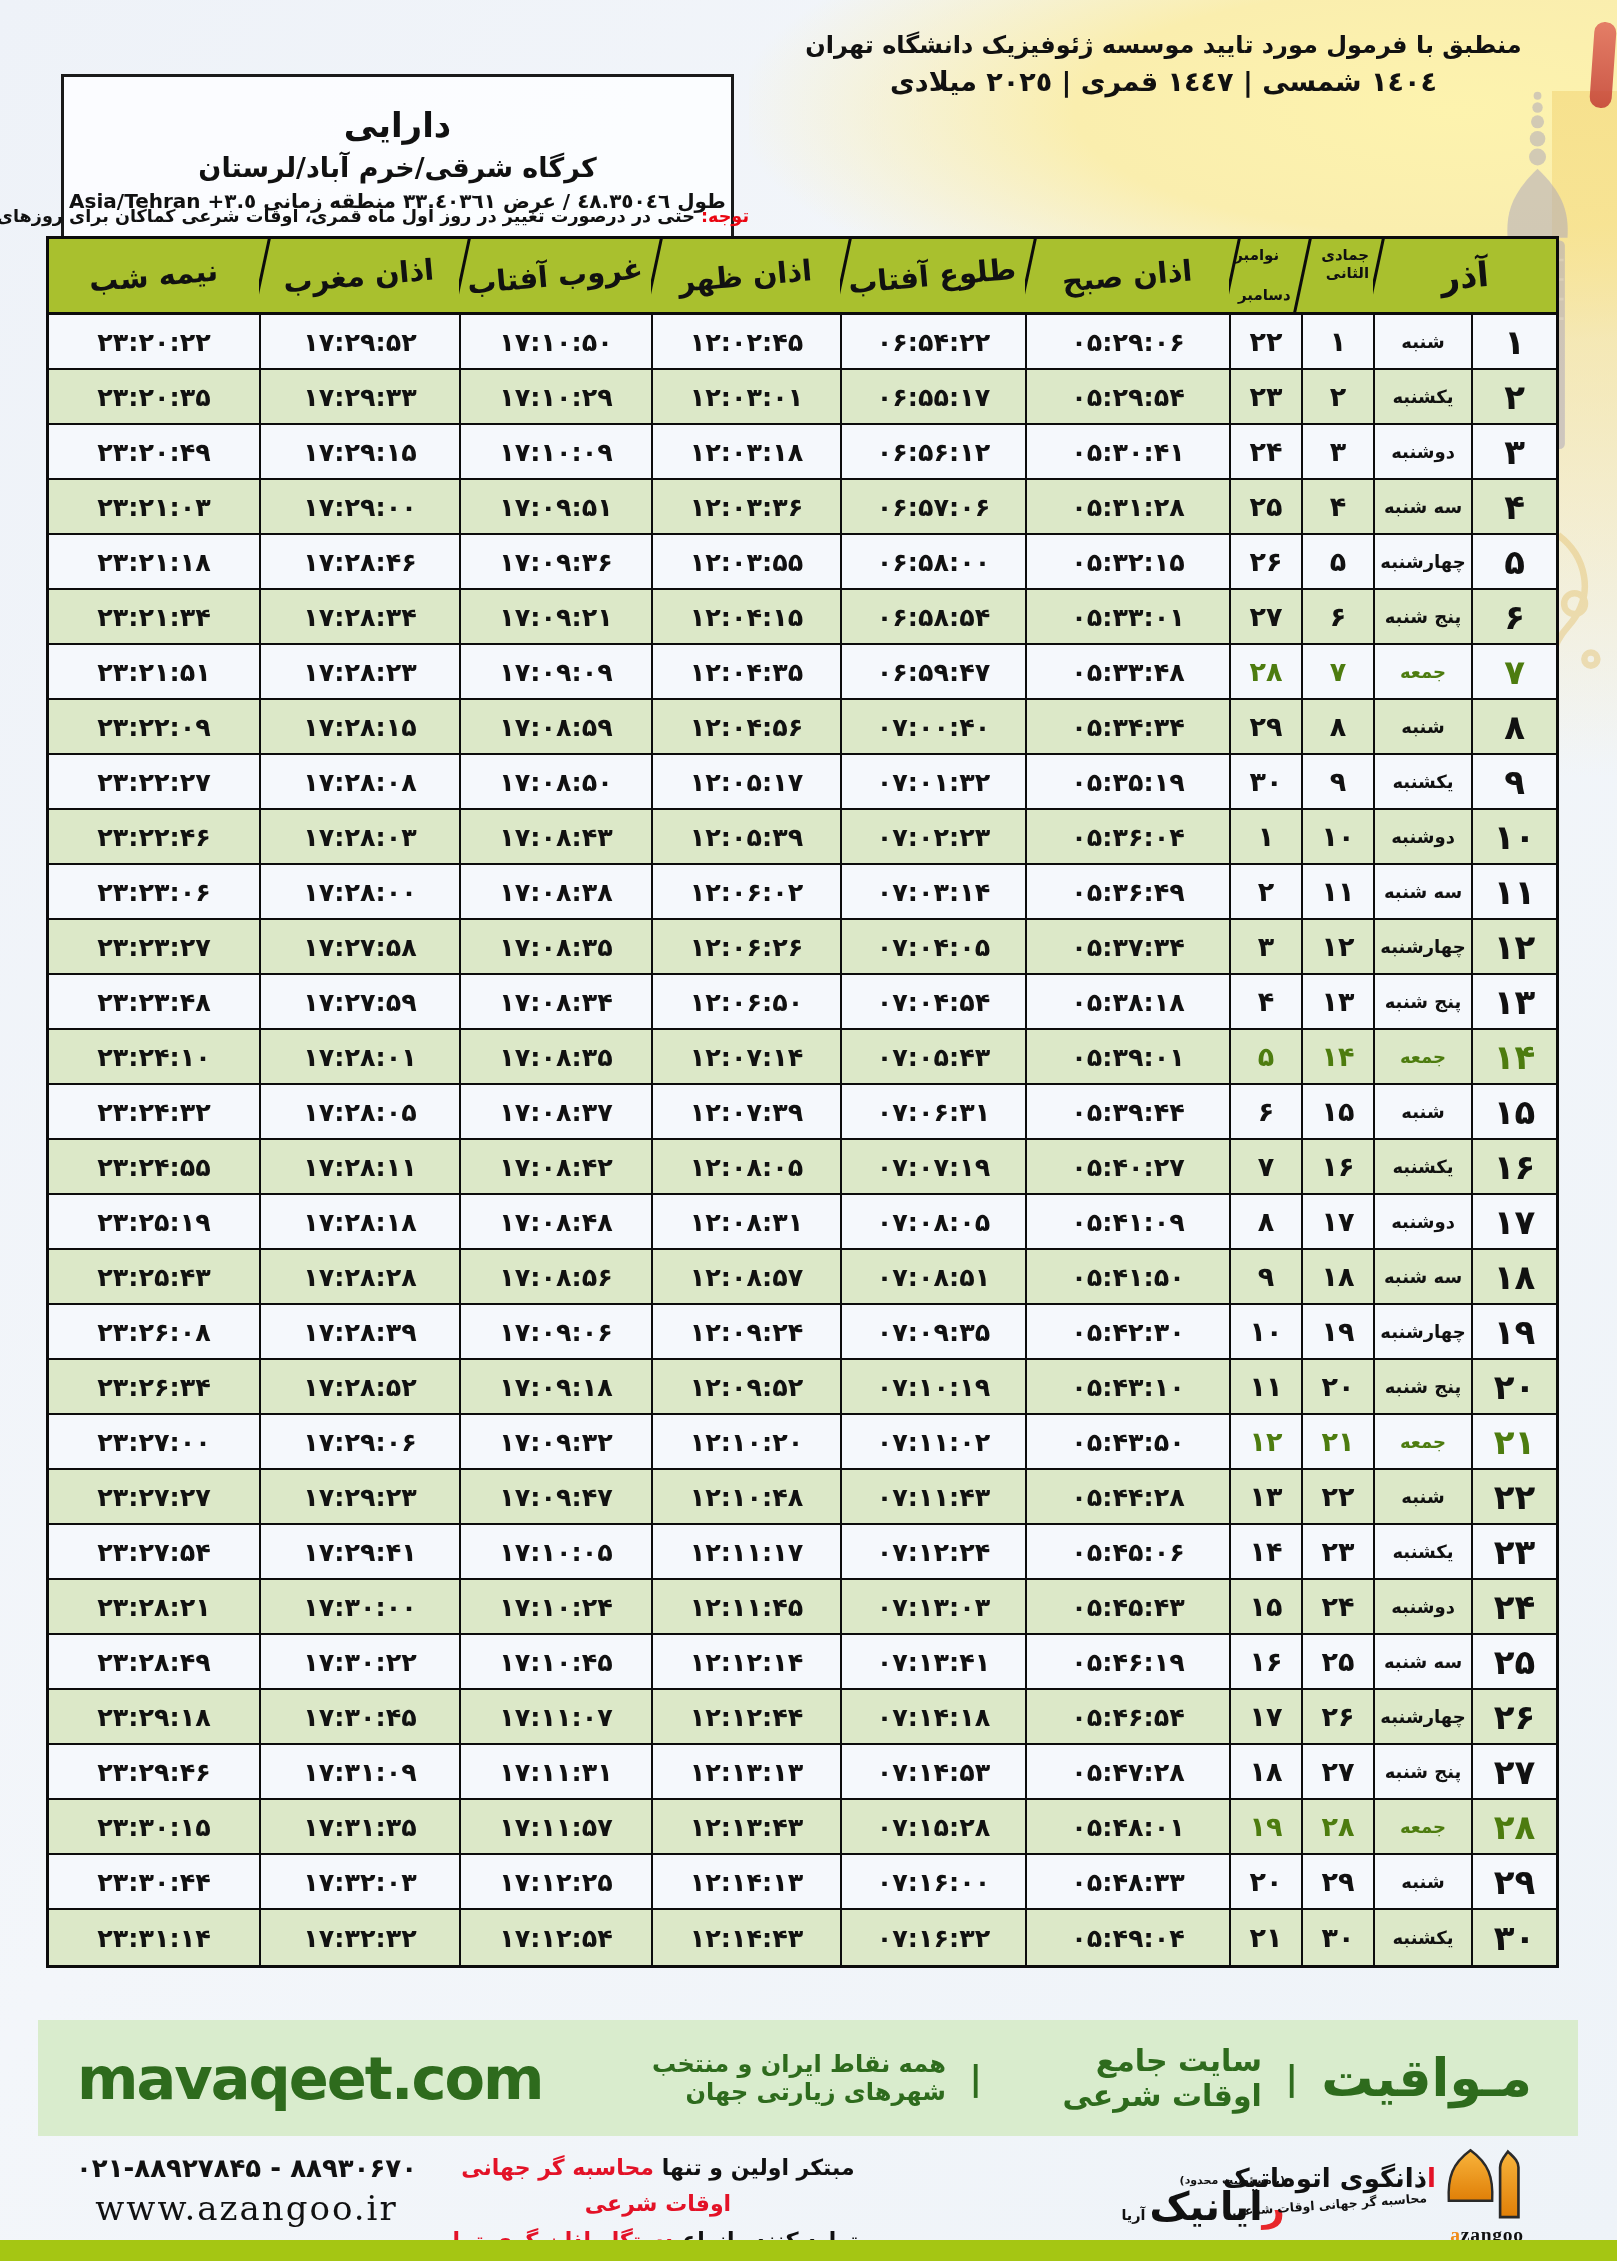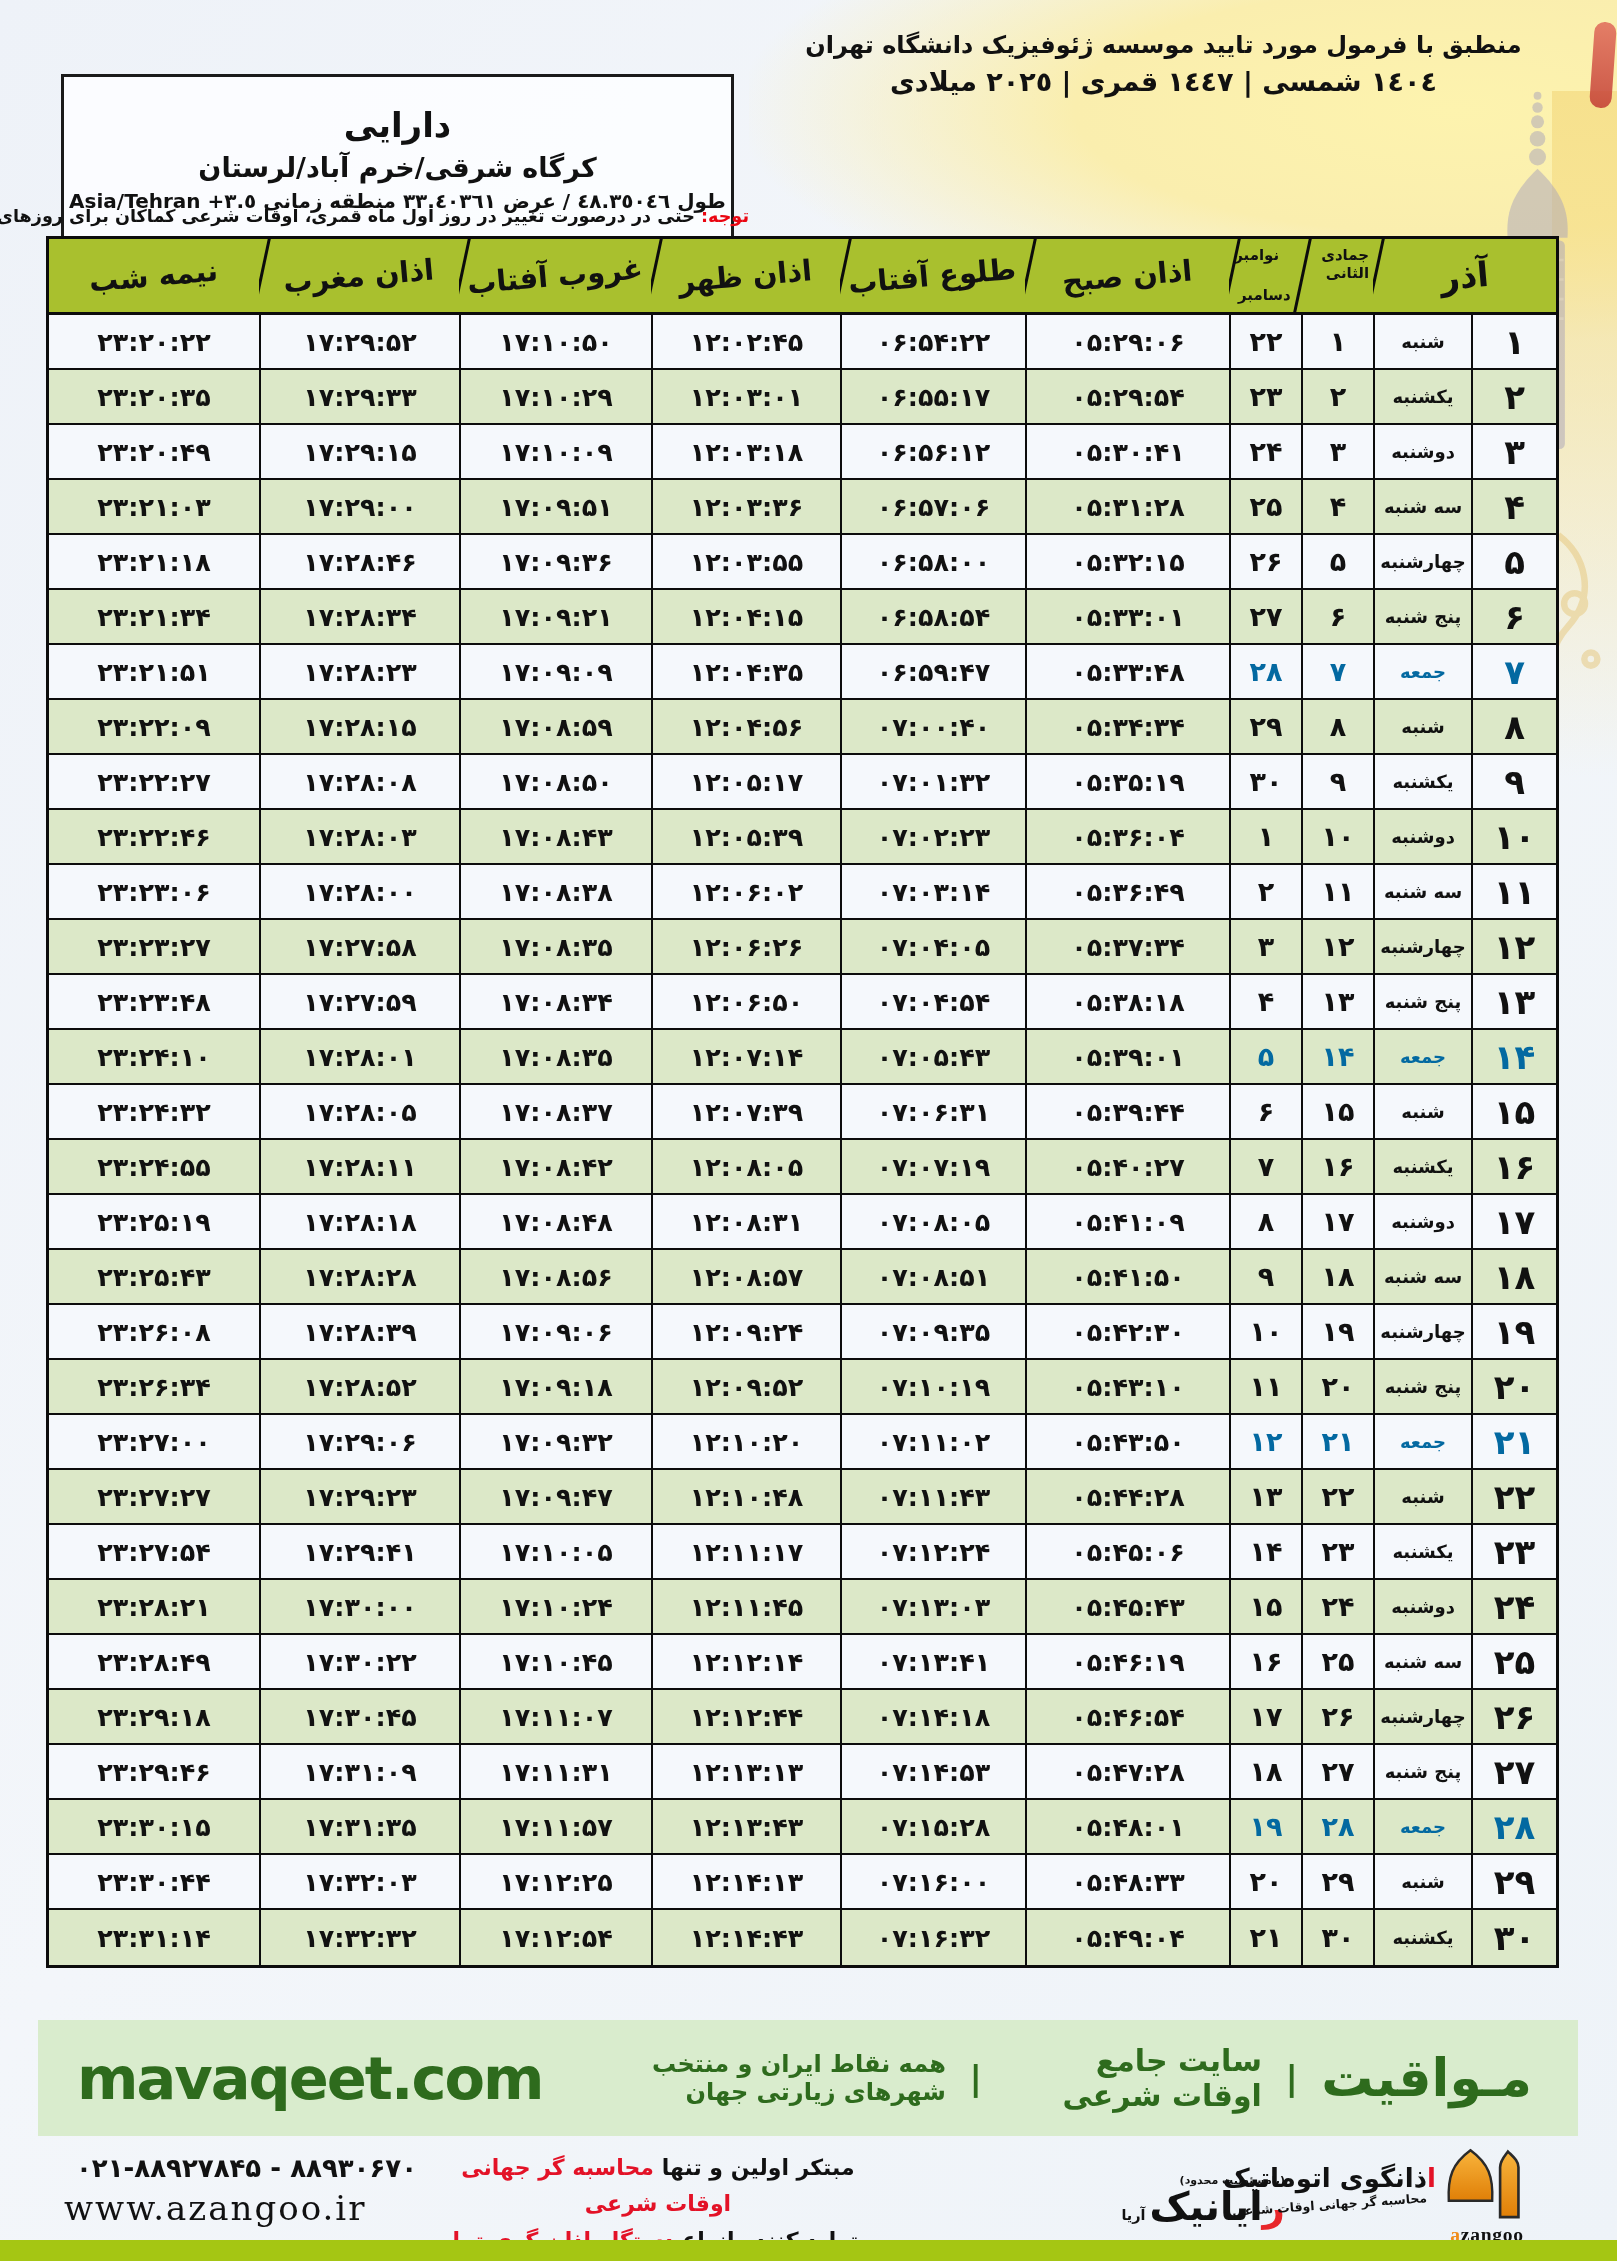--- a/index.html
+++ b/index.html
@@ -46,33 +46,33 @@
   .c{display:flex;align-items:center;justify-content:center;
     border-left:2px solid #0c0c0c;border-bottom:2.6px solid #0c0c0c;font-weight:bold;}
   .c.lastcol{border-left:none;}
   .c.lastrow{border-bottom:none;text-align:center;}
   .c.odd{background:#f5f8fc;}
   .c.even{background:#dce8c8;}
   .c-day{font-size:34px;}
   .c-week{font-size:18px;}
   .c-num{font-size:27px;}
   .c-time{font-size:25.4px;direction:ltr;letter-spacing:0px;}
-  .fr{color:#0369a1;}
+  .fr{color:#4d7c0f;}
   
   .band{position:absolute;left:39px;top:2020px;width:1540px;height:116px;background:#d9eccd;
     display:flex;direction:rtl;align-items:center;color:#2e6b1d;padding:0 46px 0 39px;box-sizing:border-box;gap:19.6px;}
   .band .brand{font-size:52px;font-weight:bold;}
   .band .sep{font-size:34px;font-weight:bold;margin:0 3.9px;}
   .band .tag{font-size:30px;font-weight:bold;}
   .band .cov{font-size:24px;font-weight:bold;}
   .band .url{font-size:59px;font-weight:bold;letter-spacing:-2px;direction:ltr;margin-right:auto;}
   
   .foot{position:absolute;left:0;top:2141px;width:1428px;height:98px;}
   .phones{position:absolute;left:65px;top:11.7px;width:365px;text-align:center;font-size:26px;font-weight:bold;direction:ltr;}
-  .weburl{position:absolute;left:65px;top:47px;width:365px;
+  .weburl{position:absolute;left:65px;top:47px;width:365px;text-align:center;
     font-family:"DejaVu Serif",serif;font-size:34px;letter-spacing:2px;direction:ltr;}
   .midtext{position:absolute;right:541px;left:431px;top:9px;text-align:center;font-size:22px;font-weight:bold;line-height:1.65;}
   .midtext .red{color:#e31227;}
   .rayanik{position:absolute;left:1103px;top:6.5px;width:183px;text-align:right;margin-top:26px;}
   .rayanik .llc{font-size:11px;font-weight:bold;}
   .rayanik .nm{font-size:39px;font-weight:bold;line-height:1.05;}
   .rayanik .nm .red{color:#e8262a;}
   .rayanik .sub{font-size:14.4px;font-weight:bold;display:inline-block;margin-right:3.9px;}
   .azlogo{position:absolute;left:1295px;top:3.9px;width:235px;direction:rtl;display:flex;gap:9px;align-items:flex-start;}
   .azlogo .txt{padding-top:18px;text-align:center;}

